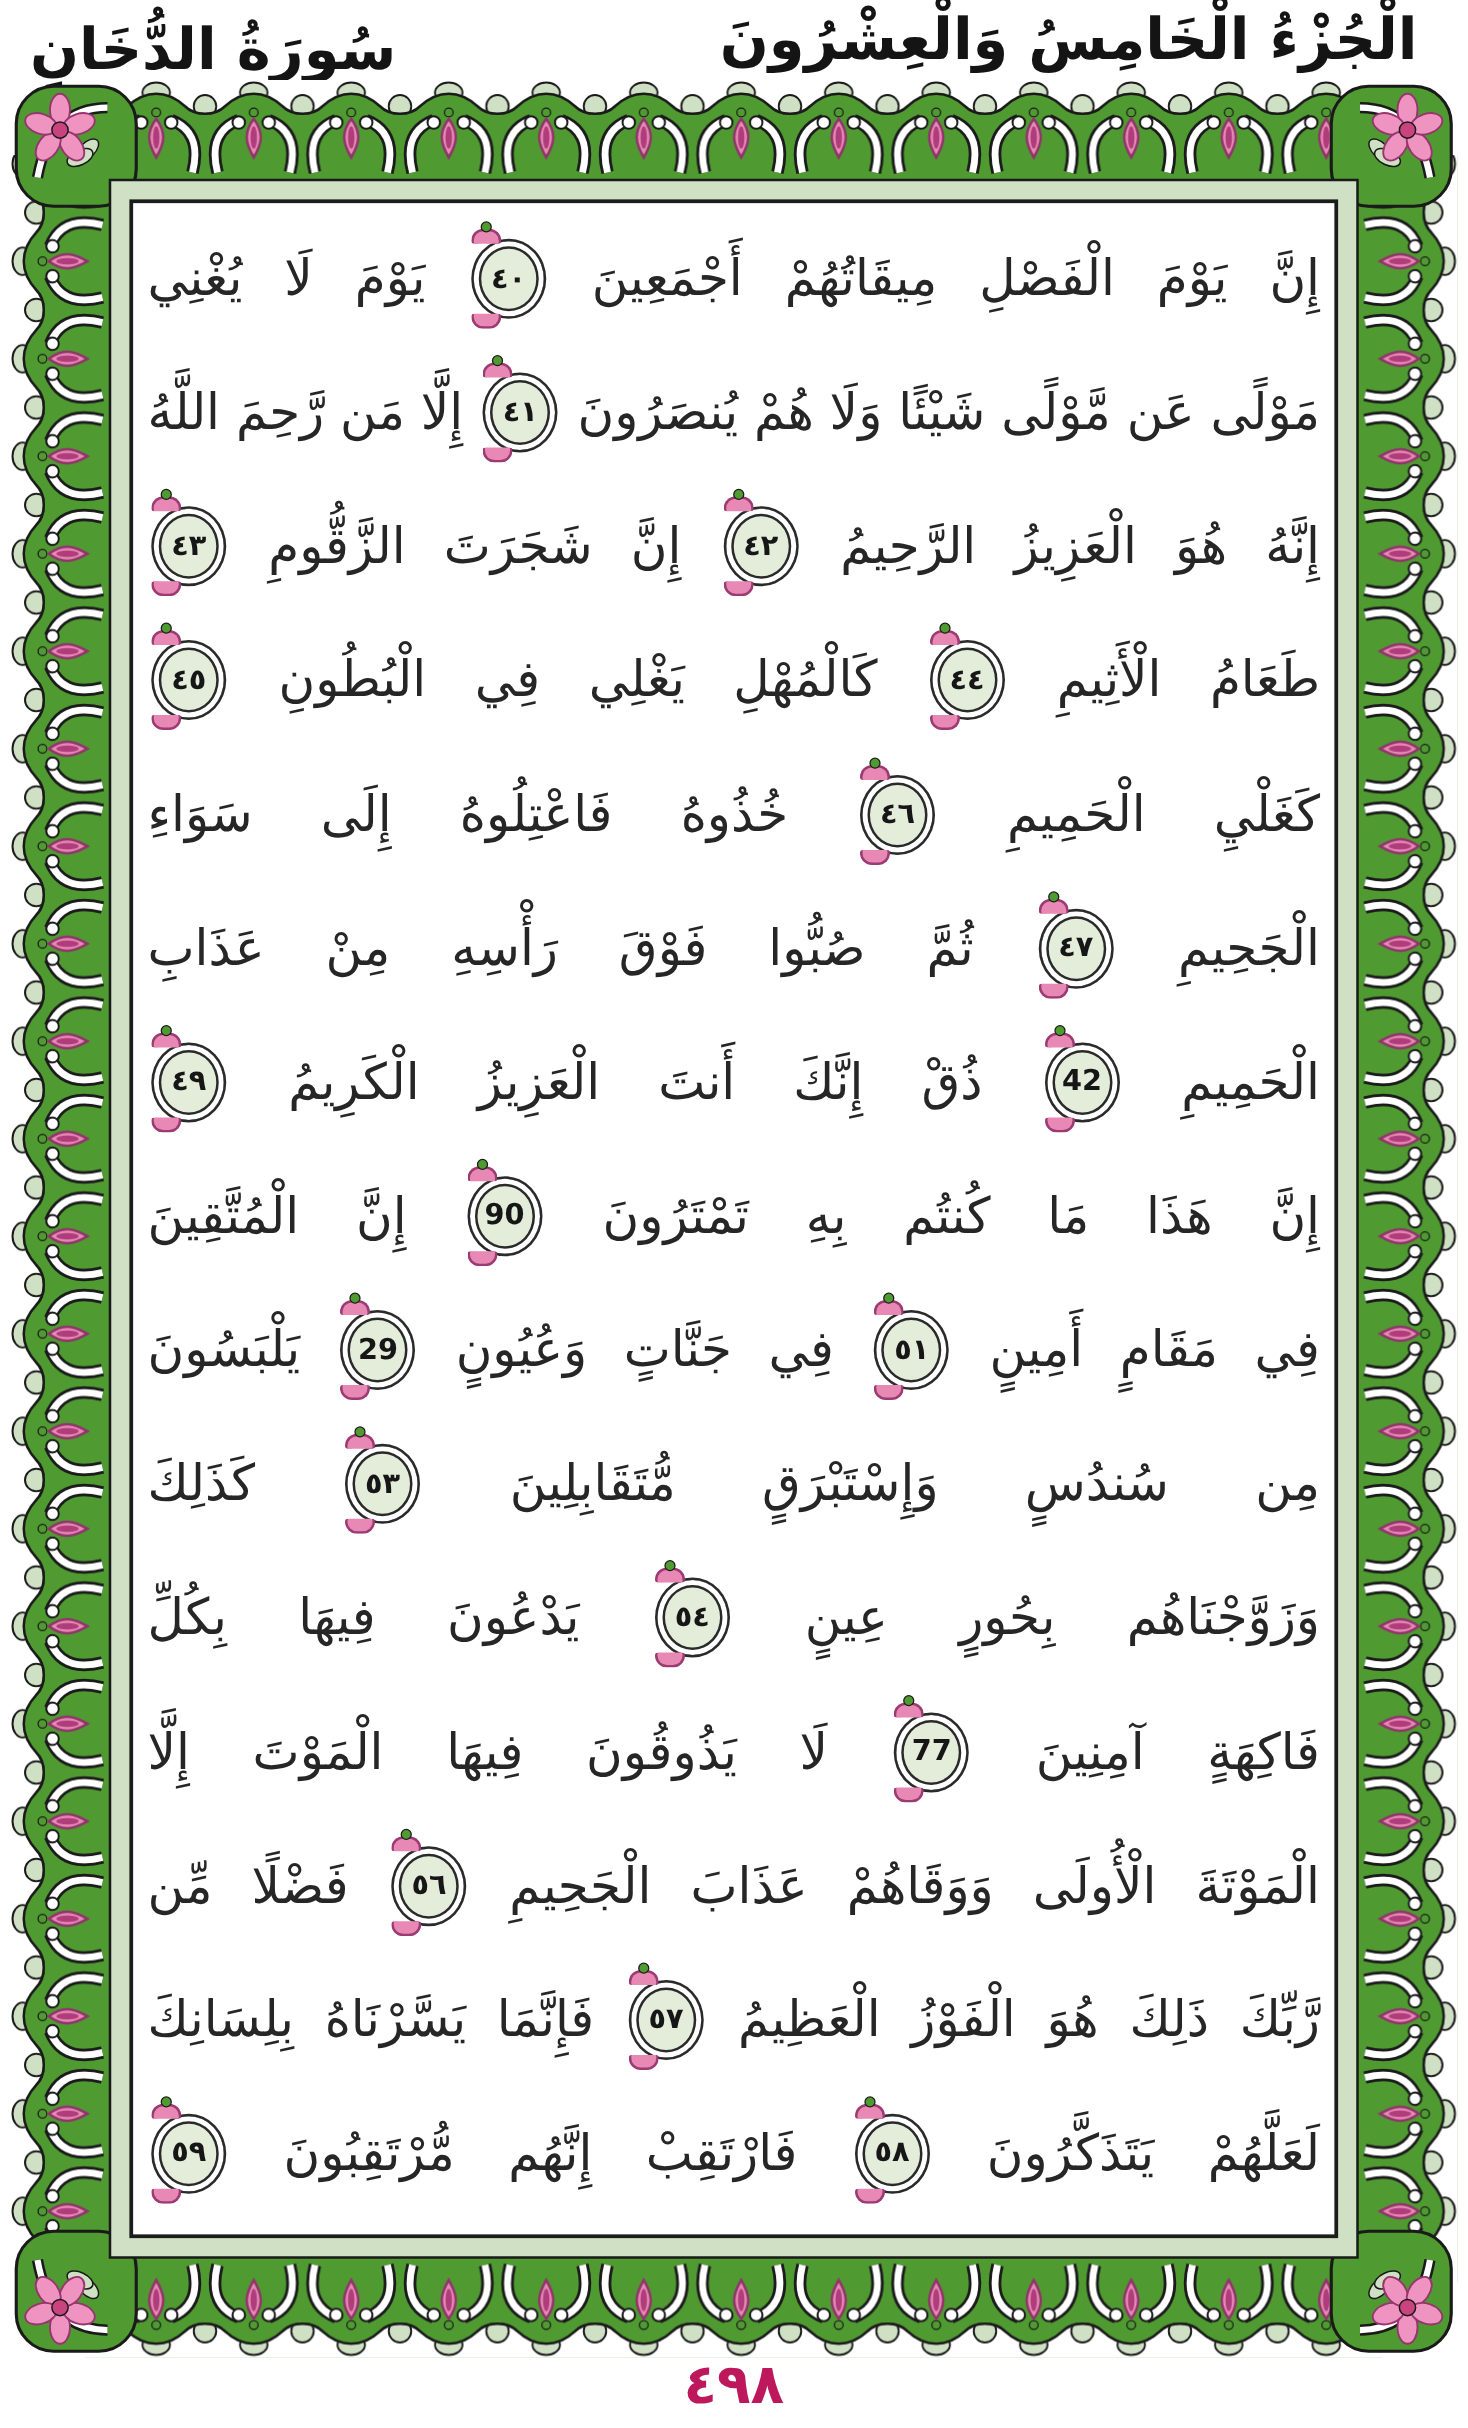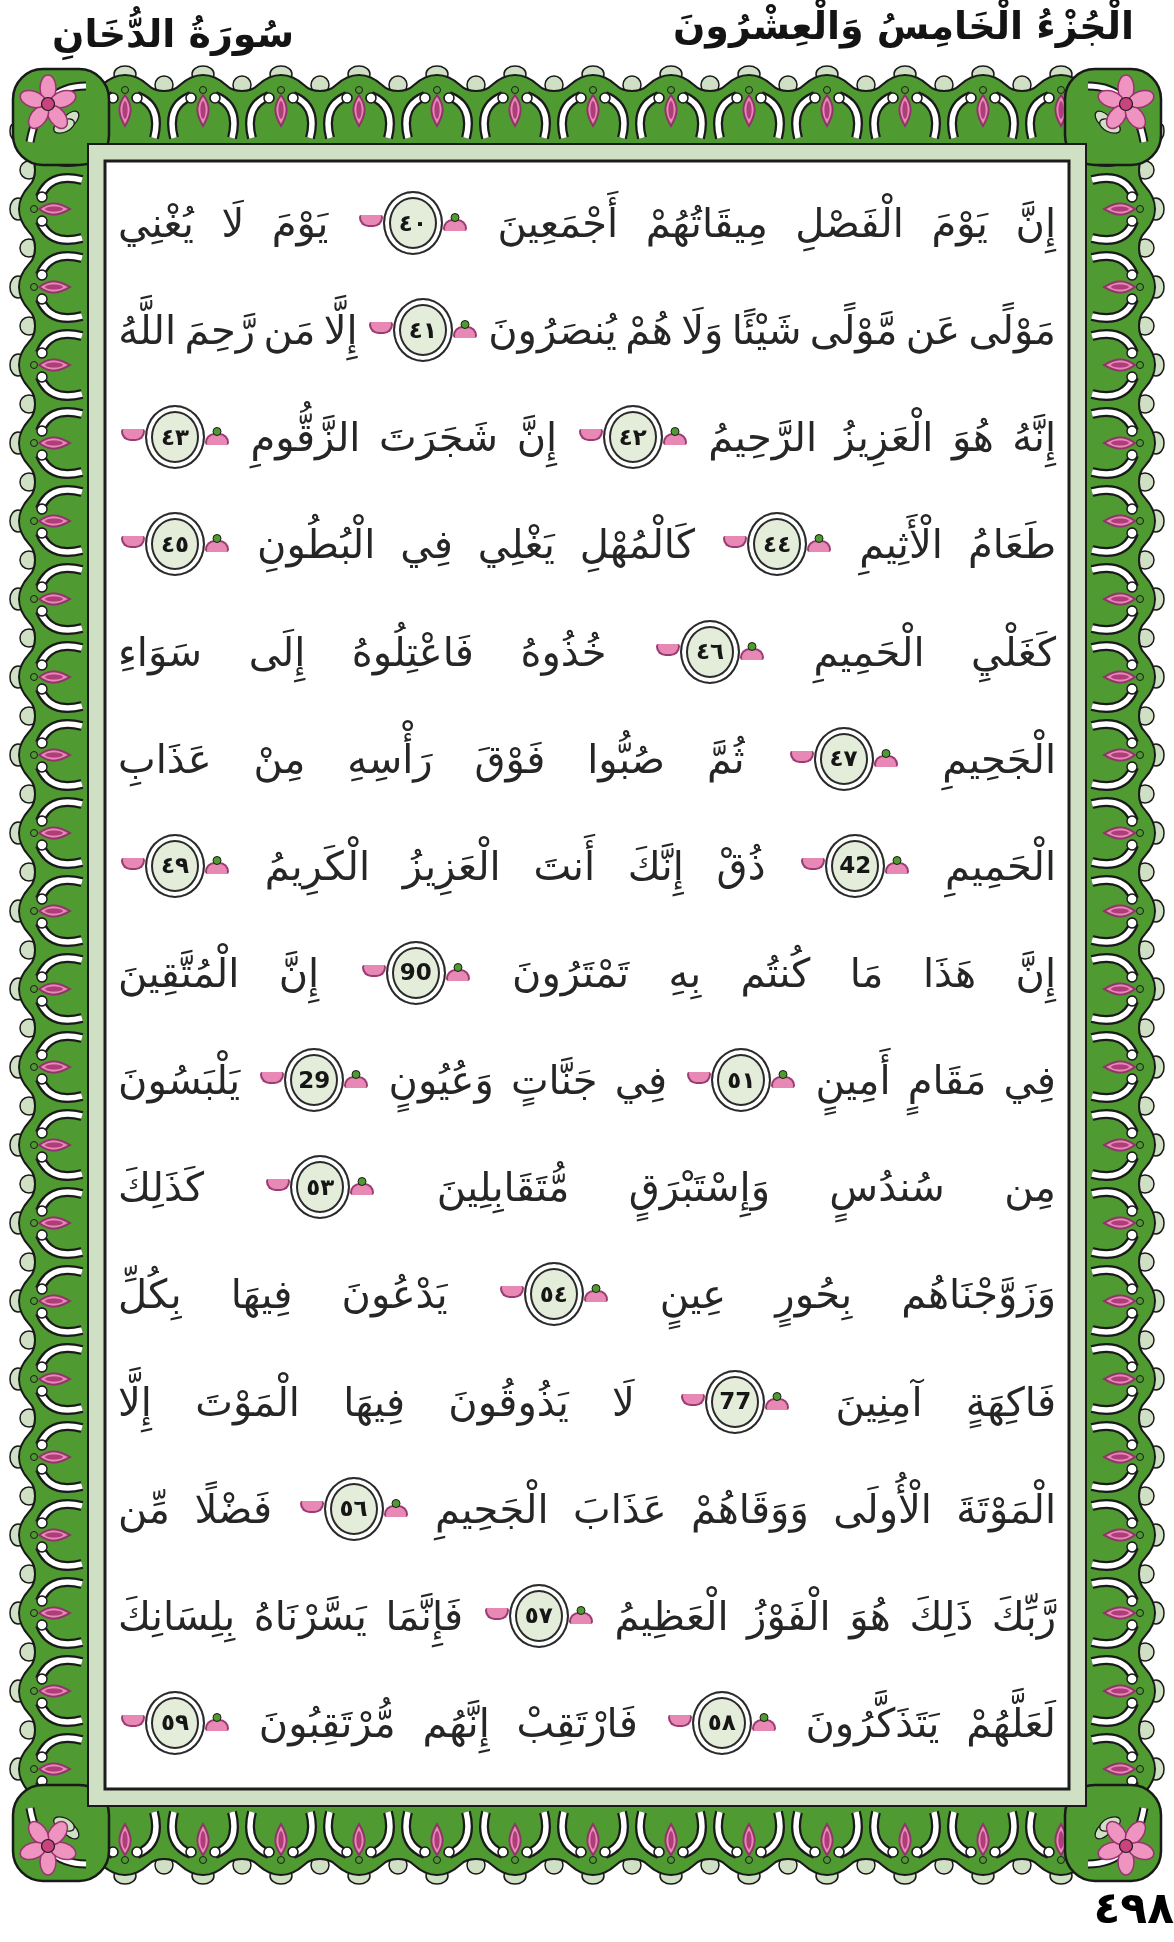--- a/index.html
+++ b/index.html
@@ -1,56 +1,56 @@
 <!DOCTYPE html>
 <html dir="rtl" lang="ar"><head>
 <meta charset="utf-8">
 <style>
   html,body{margin:0;padding:0;}
   body{
     width:1174px;height:1942px;position:relative;background:#ffffff;
     font-family:"DejaVu Sans",sans-serif;overflow:hidden;
   }
-  .hdr{position:absolute;top:4px;font-size:38px;font-weight:bold;color:#141414;white-space:nowrap;margin-left:28px;}
+  .hdr{position:absolute;top:4px;font-size:46px;font-weight:bold;color:#141414;white-space:nowrap;}
   .hdr-juz{right:40px;}
   .hdr-surah{left:24px;top:12px;}
   .frame{position:absolute;left:8px;top:64px;width:1158px;height:1822px;}
   .frame svg{display:block;}
   .textarea{
     position:absolute;left:106px;top:162px;width:962px;height:1626px;
     box-sizing:border-box;padding:10px 12px 14px 12px;
     display:flex;flex-direction:column;justify-content:space-between;
     direction:rtl;z-index:5;
   }
   .line{
     display:flex;direction:rtl;justify-content:space-between;align-items:center;
     height:102px;font-size:40px;color:#262626;white-space:nowrap;line-height:1;
   }
   .word{display:inline-block;}
-  .ayah{display:flex;flex-direction:row;align-items:center;margin:0 3px;flex:0 0 auto;}
+  .ayah{display:flex;flex-direction:column;align-items:flex-end;margin:0 3px;flex:0 0 auto;}
   .fl{
     width:24px;height:12px;background:#e888b5;border:2px solid #9c3a72;
     border-radius:12px 12px 3px 3px;position:relative;z-index:2;box-sizing:border-box;
   }
   .fl-top{margin-bottom:-4px;border-bottom:none;}
   .fl-top::after{
     content:"";position:absolute;left:50%;top:-8px;transform:translateX(-50%);
     width:7px;height:7px;background:#4f9a31;border:1px solid #1a1a1a;border-radius:50%;
   }
   .fl-bot{margin-top:-4px;transform:scale(1,-1);border-bottom:none;}
   .circ{
     width:56px;height:60px;border-radius:50%;background:#e3edda;
     border:2px solid #2a2a2a;
     box-shadow:inset 0 0 0 4px #ffffff, inset 0 0 0 6px #2a2a2a;
     display:flex;align-items:center;justify-content:center;
     font-size:23px;font-weight:bold;color:#161616;
   }
   .pageno{
-    position:absolute;left:0;right:0;top:1882px;text-align:right;
-    font-size:44px;font-weight:bold;color:#000000;
+    position:absolute;left:0;right:0;top:1882px;text-align:center;
+    font-size:44px;font-weight:bold;color:#be185d;
   }
 </style>
 </head>
 <body>
 
 <div class="page">
   <div class="hdr hdr-juz">الْجُزْءُ الْخَامِسُ وَالْعِشْرُونَ</div>
   <div class="hdr hdr-surah">سُورَةُ الدُّخَانِ</div>
   <div class="frame">
 <svg width="1158" height="1822" viewBox="0 0 1158 1822" xmlns="http://www.w3.org/2000/svg">

